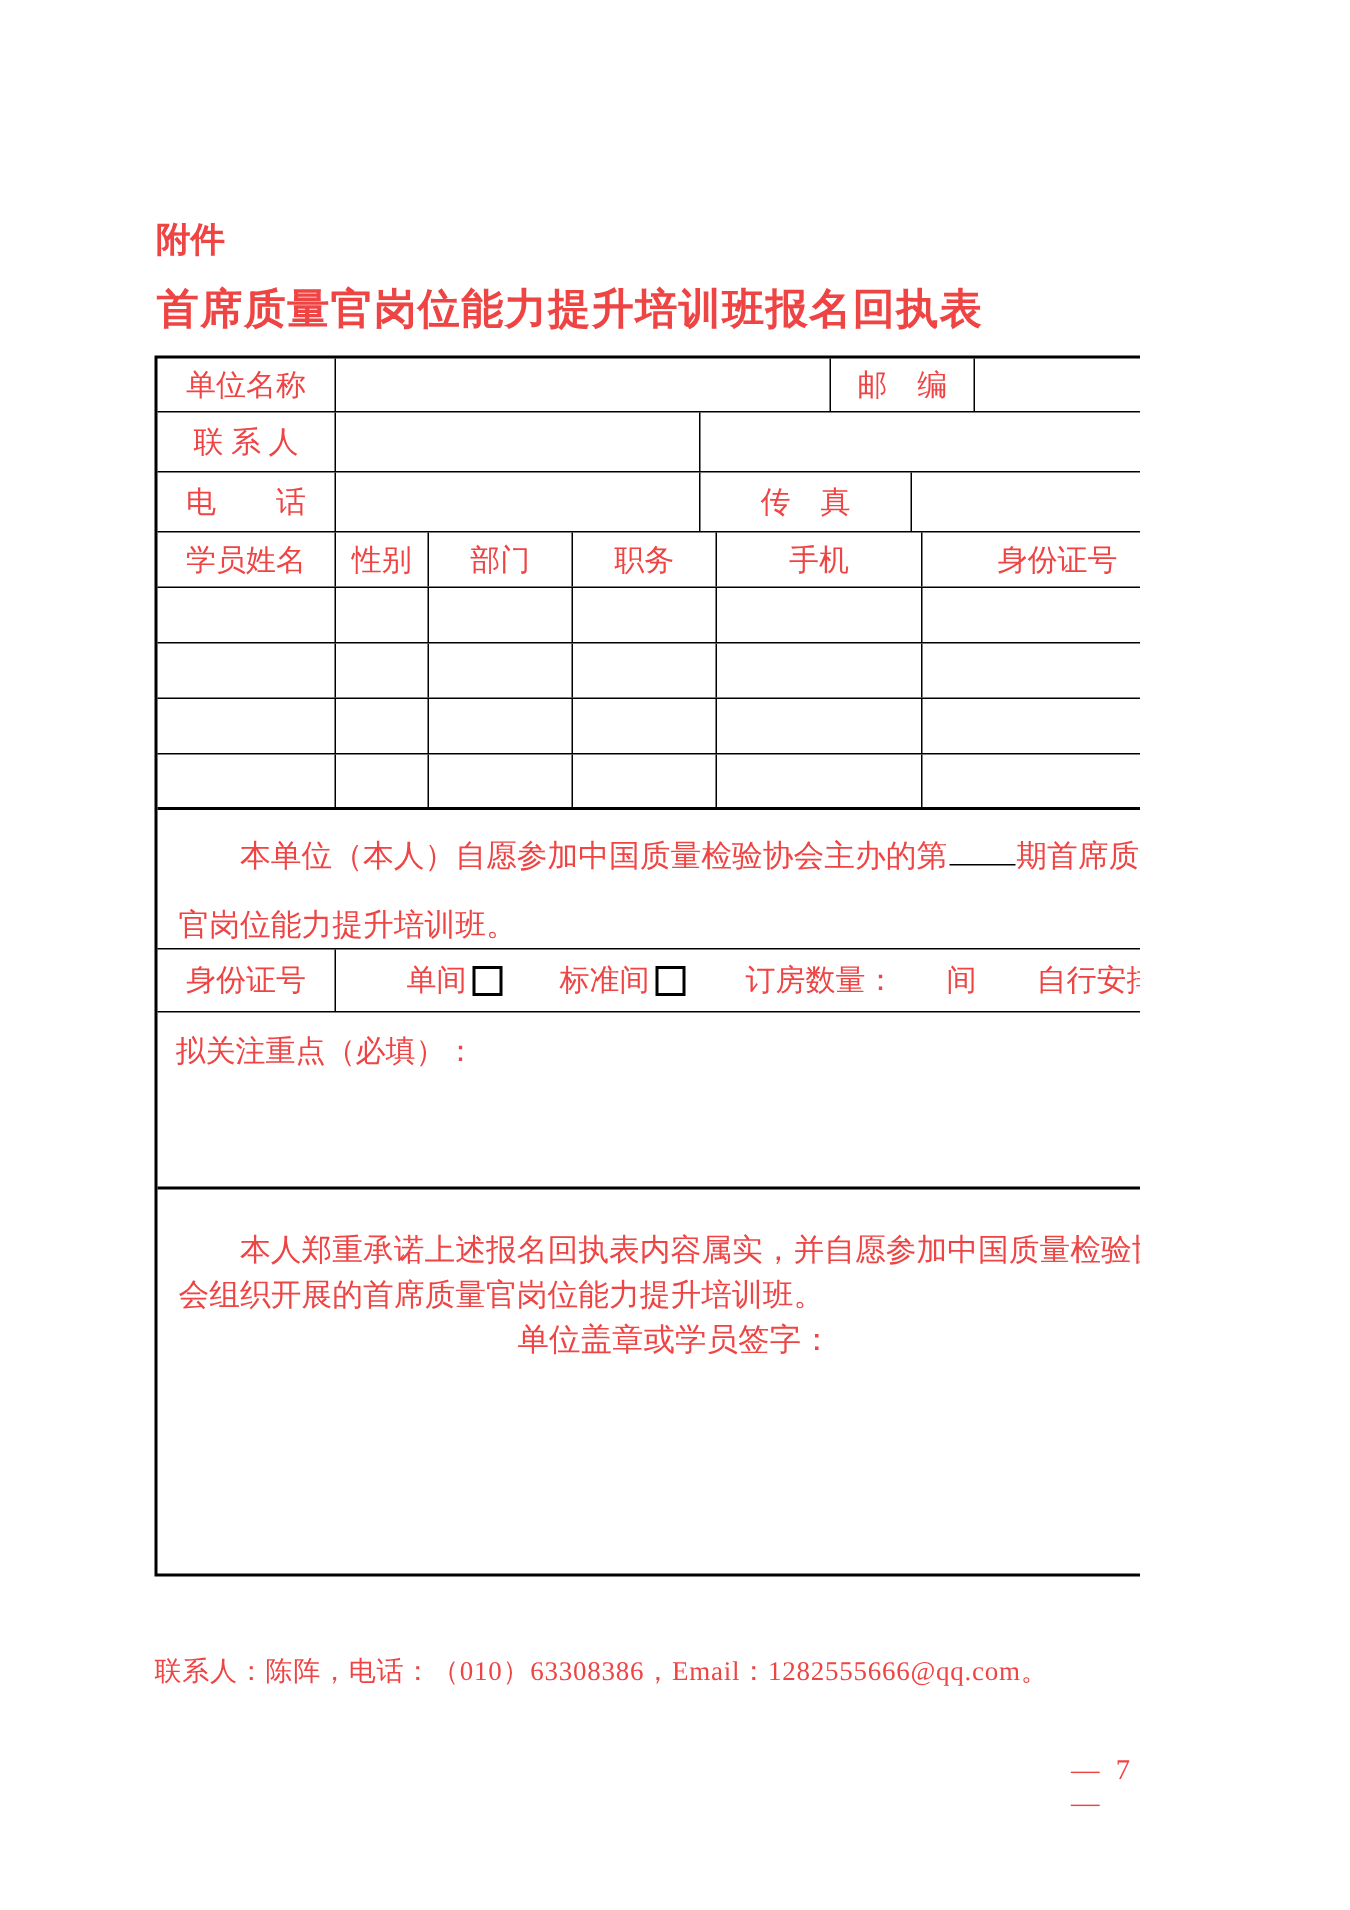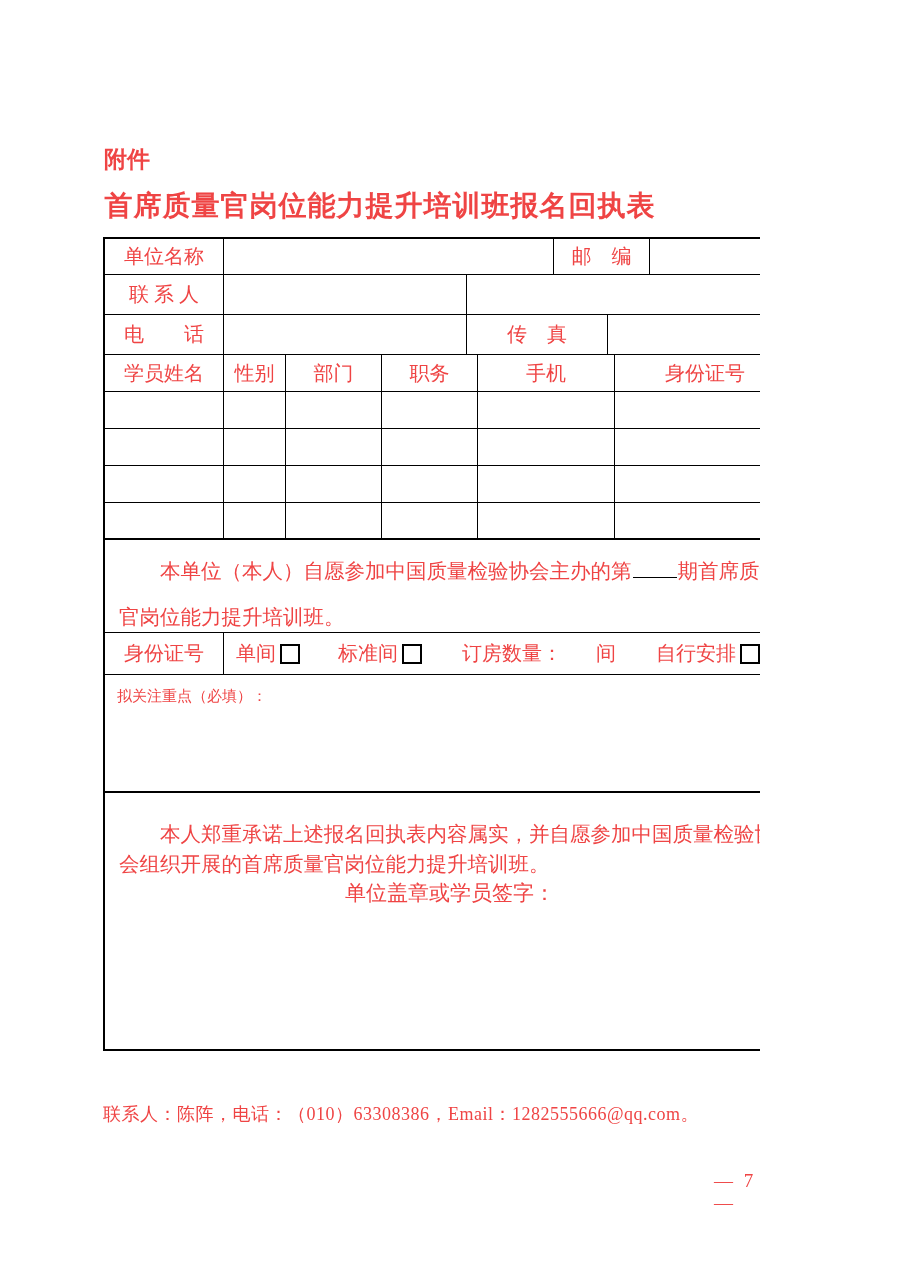--- a/index.html
+++ b/index.html
@@ -43,28 +43,28 @@
   .c119{width:119px}.c330{width:330px}.c96{width:96px}.c243{width:243px}
   .c141{width:141px}.c62{width:62px}.c137{width:137px}
   
   .h36{height:36px}.h40{height:40px}.h37{height:37px}.h42{height:42px}
   .h93{height:93px}.h118{height:118px}.h256{height:256px}
   .statement-cell { padding:8px 14px 0 14px; line-height:46px; font-size:20.5px; text-indent:41px; }
   .blank-line {
     display:inline-block; width:44px; height:22px;
     border-bottom:1.5px solid #000; margin:0 1px;
   }
-  .accommodation-cell { padding-left:12px; }
+  .accommodation-cell { padding-left:12px;justify-content:flex-end; }
   .acc-item { display:inline-flex; align-items:center; }
   .checkbox {
     display:inline-block; width:16px; height:16px;
     border:2px solid #000; margin-left:4px; background:#fff;
   }
   .gap38 { margin-left:38px; } .gap40 { margin-left:40px; } .gap34 { margin-left:34px; }
-  .focus-cell { padding:12px 0 0 12px; font-size:15px; align-items:flex-start; }
+  .focus-cell { padding:12px 0 0 12px; font-size:20px; align-items:flex-start; }
   .commit-cell { padding:26px 14px 0 14px; }
   .declaration { margin:0; text-indent:41px; line-height:30px; font-size:20.5px; }
   .signature-line { text-align:center; font-size:21px; }
   .date-line { margin-top:16px; text-align:right; padding-right:52px; font-size:21px; }
   .footer-contact {
     position:absolute; left:103px; top:1102px;
     font-size:18px; letter-spacing:0.5px;
   }
   .page-number {
     position:absolute; left:714px; top:1170px;

